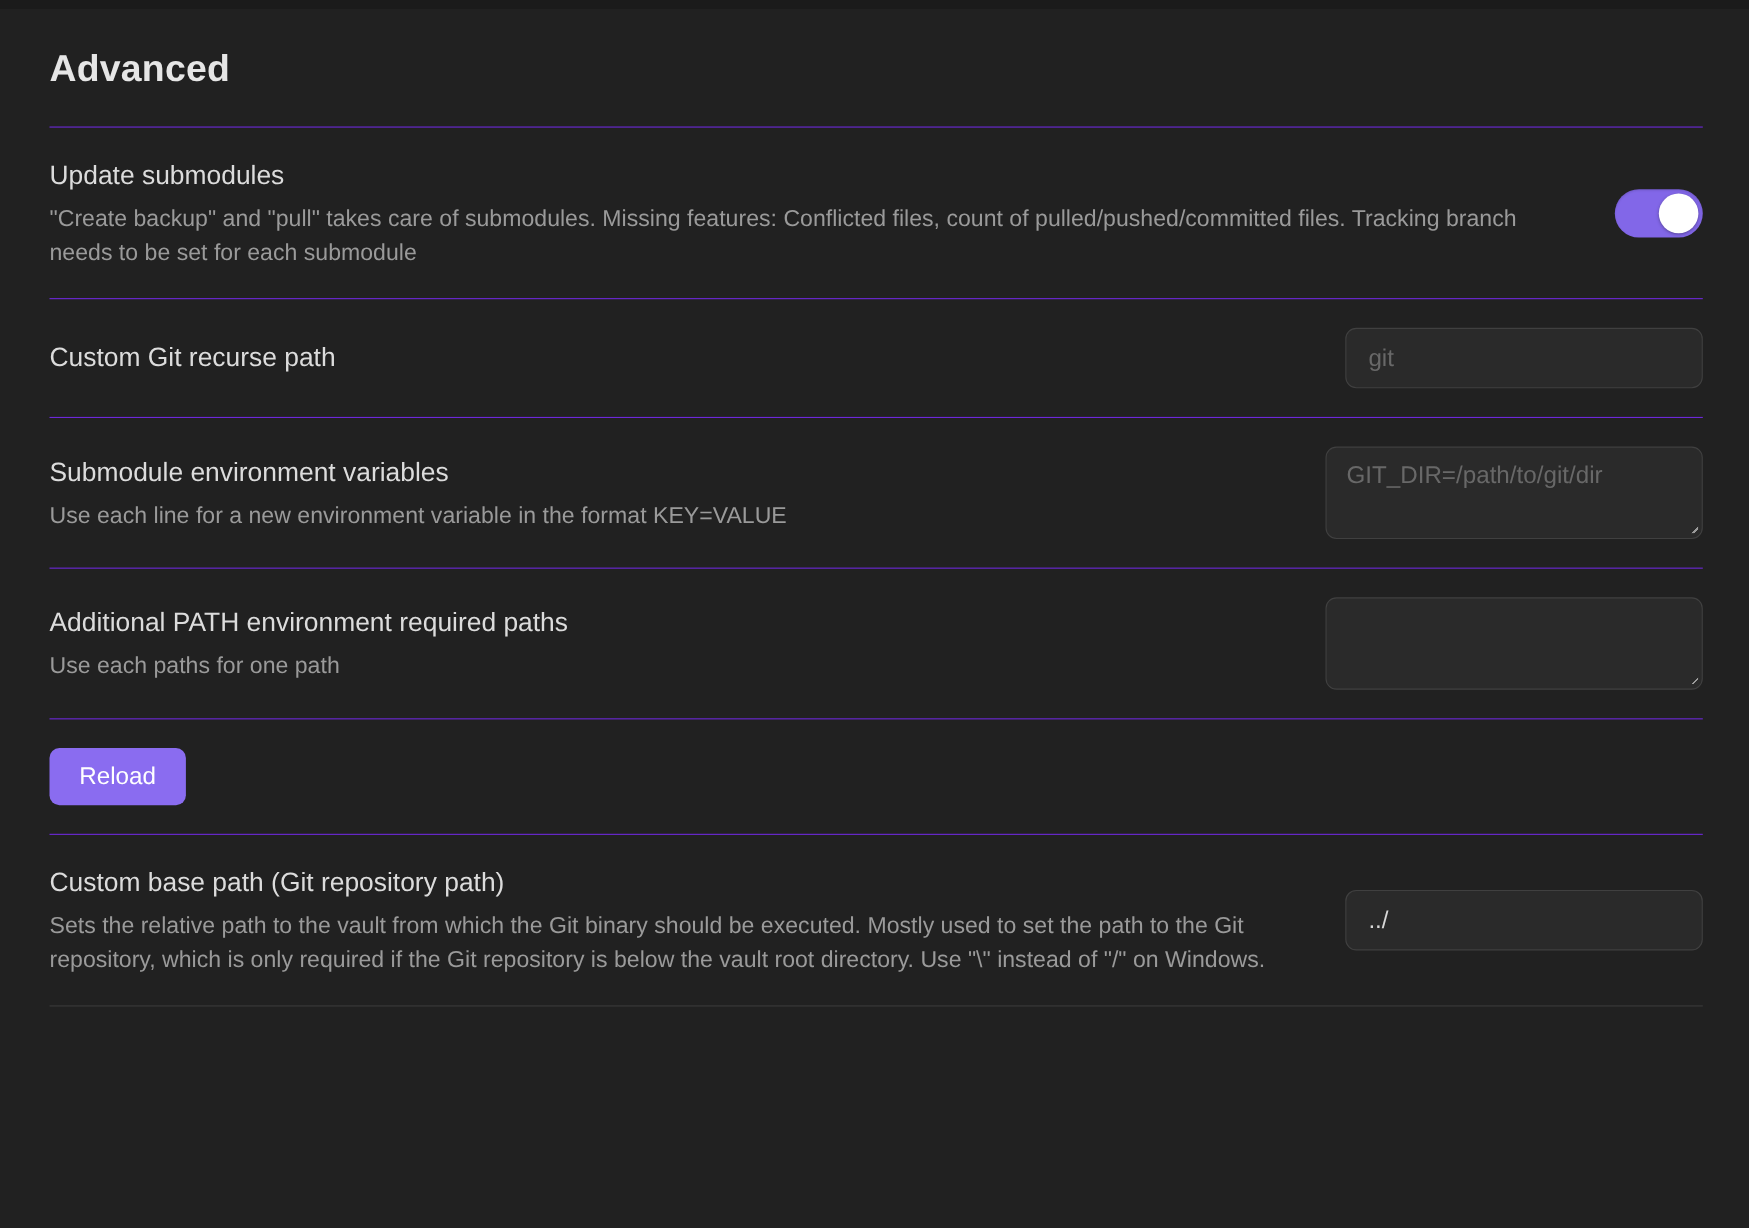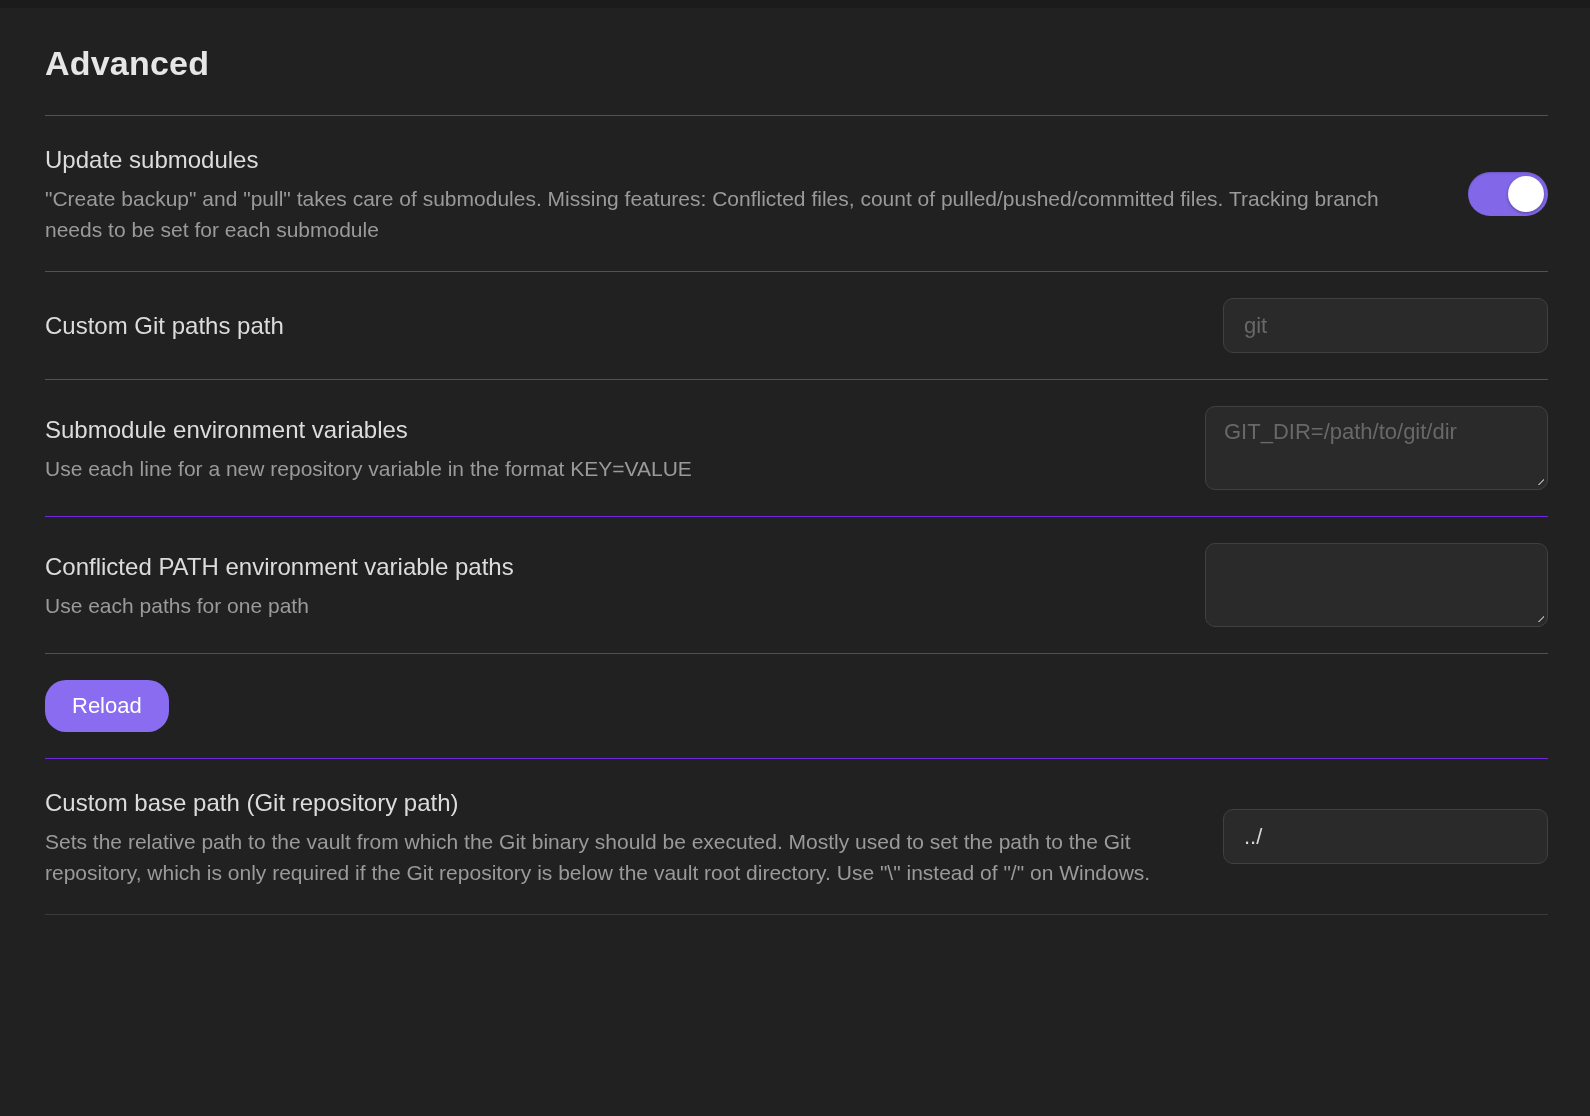--- a/index.html
+++ b/index.html
@@ -101,21 +101,21 @@
       transparent 0 3px, #9a9a9a 3px 4.8px, transparent 4.8px 7px);
     clip-path: polygon(100% 0, 100% 100%, 0 100%);
     cursor: nwse-resize;
   }
 
   
   .cta-button {
     background: var(--accent-btn, #8a6cf0);
     color: #ffffff;
     border: none;
-    border-radius: 21px;
+    border-radius: 9px;
     height: 52px;
     padding: 0 27px;
     font-family: "Liberation Sans", "DejaVu Sans", sans-serif;
     font-size: 22px;
     font-weight: 500;
     cursor: pointer;
   }
 </style>
 </head>
 <body>
@@ -135,43 +135,43 @@
       <div class="control">
         <div class="toggle on">
           <div class="knob"></div>
         </div>
       </div>
     </div>
 
 
     <div class="row">
       <div class="info">
-        <div class="name">Custom Git paths path</div>
+        <div class="name">Custom Git recurse path</div>
       </div>
       <div class="control">
         <input type="text" class="text-input" placeholder="git" style="">
       </div>
     </div>
 
     <div class="row">
       <div class="info">
         <div class="name">Submodule environment variables</div>
-        <div class="desc">Use each line for a new repository variable in the format KEY=VALUE</div>
+        <div class="desc">Use each line for a new environment variable in the format KEY=VALUE</div>
       </div>
       <div class="control">
         <div class="textarea-wrap">
           <textarea class="ta-input" placeholder="GIT_DIR=/path/to/git/dir" style=""></textarea>
           <span class="grip"></span>
         </div>
       </div>
     </div>
 
     <div class="row">
       <div class="info">
-        <div class="name">Conflicted PATH environment variable paths</div>
+        <div class="name">Additional PATH environment required paths</div>
         <div class="desc">Use each paths for one path</div>
       </div>
       <div class="control">
         <div class="textarea-wrap">
           <textarea class="ta-input" style=""></textarea>
           <span class="grip"></span>
         </div>
       </div>
     </div>
 

